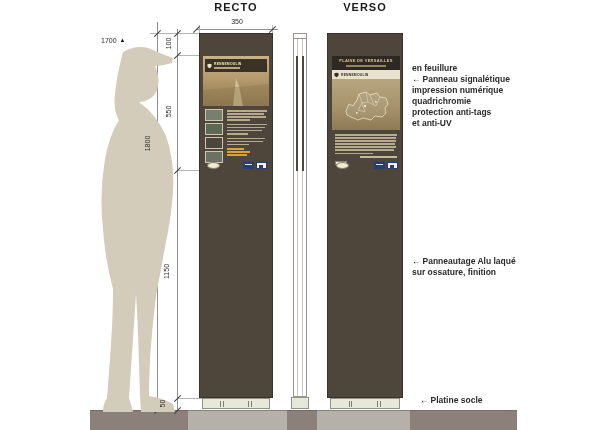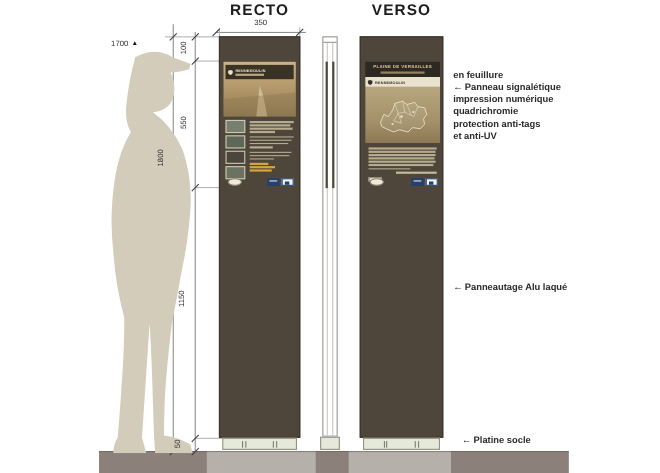--- a/index.html
+++ b/index.html
@@ -1,21 +1,21 @@
 <!DOCTYPE html>
 <html style="--panel-brown: #4e453b; --person-beige: #d4ccba; --ground-light: #b6b0ab; --ground-dark: #8b817a; --platine: #e6e8d9; --accent-orange: #d8a43c; --logo-blue: #24406e;"><head>
 <meta charset="utf-8">
 <style>
   html,body{margin:0;padding:0;background:#fff;}
   *{box-sizing:border-box;}
   body{font-family:"Liberation Sans",sans-serif;}
   #canvas{position:relative;width:600px;height:430px;background:#fff;overflow:hidden;}
 
   
-  .view-title{position:absolute;top:1px;font-size:14px;font-weight:700;letter-spacing:1px;color:#1c1c1c;width:80px;text-align:center;}
+  .view-title{position:absolute;top:1px;font-size:11px;font-weight:700;letter-spacing:1px;color:#1c1c1c;width:80px;text-align:center;}
   #recto-title{left:196px;}
   #verso-title{left:325px;}
 
   
   .ground-light{position:absolute;left:90px;top:410px;width:427px;height:20px;background:var(--ground-light,#b6b0ab);border-top:1px solid #8a827b;}
   .ground-dark{position:absolute;top:410px;height:20px;background:var(--ground-dark,#8b817a);border-top:1px solid #746b64;}
   #gd1{left:90px;width:98px;}
   #gd2{left:287px;width:30px;}
   #gd3{left:410px;width:107px;}
 
@@ -257,18 +257,19 @@
   <div class="note" id="note-panel">
     <div>en feuillure</div>
     <div><span class="arrow">←</span><span>Panneau signalétique</span></div>
     <div>impression numérique</div>
     <div>quadrichromie</div>
     <div>protection anti-tags</div>
     <div>et anti-UV</div>
   </div>
   <div class="note" id="note-body">
     <div><span class="arrow">←</span><span>Panneautage Alu laqué</span></div>
+    <div>sur ossature, finition</div>
   </div>
   <div class="note" id="note-base">
     <span class="arrow">←</span><span>Platine socle</span>
   </div>
 
 </div>
 
 </body></html>

